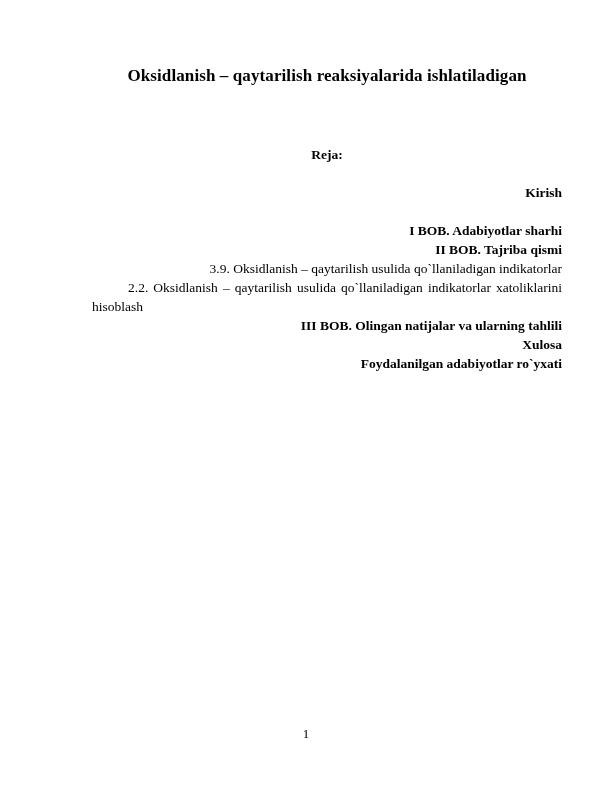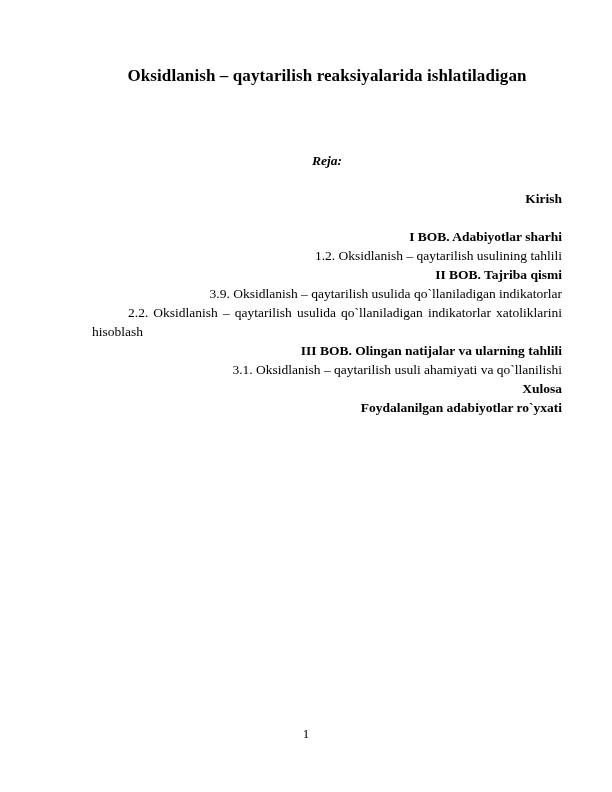--- a/index.html
+++ b/index.html
@@ -35,27 +35,26 @@
     line-height: 31px;
     text-align: center;
     letter-spacing: 0.1px;
   }
   .doc-title .title-line {
     display: block;
   }
 
   
   .reja-heading {
-    margin: 6px;
+    margin: 0;
     padding-top: 54px;
     font-size: 13.5px;
     font-weight: bold;
     text-align: center;
     line-height: 19px;
-    font-style: italic;
   }
 
   
   .toc {
     margin: 0;
     padding: 0;
     list-style: none;
   }
   .toc-entry {
     font-size: 13.5px;
@@ -103,26 +102,24 @@
 
     <h1 class="doc-title">
       <span class="title-line">Oksidlanish – qaytarilish reaksiyalarida ishlatiladigan</span>
     </h1>
 
     <div class="reja-heading">Reja:</div>
 
     <ul class="toc">
       <li class="toc-entry level-chapter first-entry">Kirish</li>
       <li class="toc-entry level-chapter gap-before">I BOB. Adabiyotlar sharhi</li>
-      <li class="toc-entry level-section">1.2. Oksidlanish – qaytarilish usulining tahlili</li>
       <li class="toc-entry level-chapter">II BOB. Tajriba qismi</li>
       <li class="toc-entry level-section">3.9. Oksidlanish – qaytarilish usulida qo`llaniladigan indikatorlar</li>
       <li class="toc-entry level-section justified">2.2. Oksidlanish – qaytarilish usulida qo`llaniladigan indikatorlar xatoliklarini hisoblash</li>
       <li class="toc-entry level-chapter">III BOB. Olingan natijalar va ularning tahlili</li>
-      <li class="toc-entry level-section">3.1. Oksidlanish – qaytarilish usuli ahamiyati va qo`llanilishi</li>
       <li class="toc-entry level-chapter">Xulosa</li>
       <li class="toc-entry level-chapter">Foydalanilgan adabiyotlar ro`yxati</li>
     </ul>
 
   </div>
 
   <div class="page-number">1</div>
 
 </div>
 

